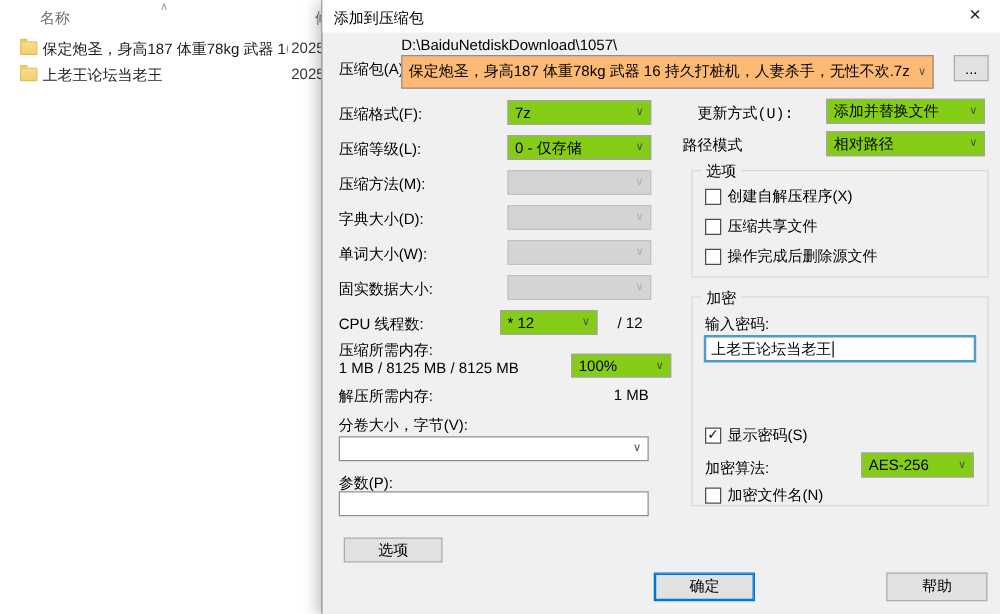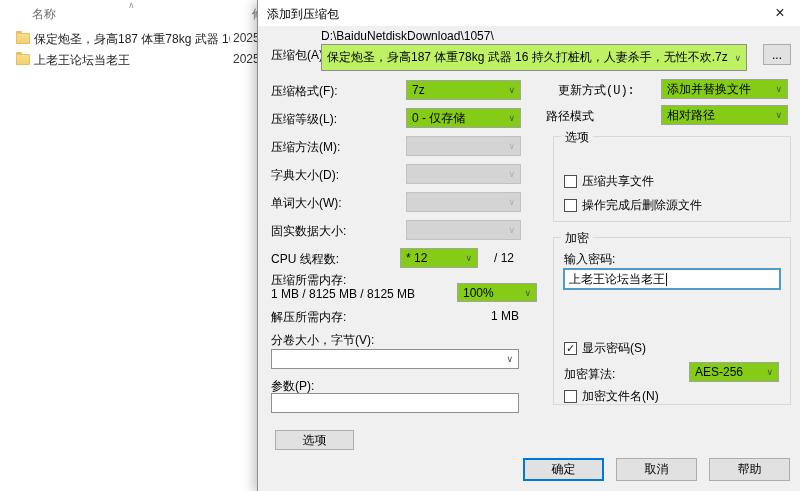--- a/index.html
+++ b/index.html
@@ -67,21 +67,21 @@
 
   <div class="dialog">
 
     <div class="titlebar">
       <span class="title">添加到压缩包</span>
       <span class="close-btn">×</span>
     </div>
 
     <div class="lbl" style="left:13px; top:47px;">压缩包(A)</div>
     <div class="lbl" style="left:63px; top:29px;">D:\BaiduNetdiskDownload\1057\</div>
-    <div class="dd" style="left:63px; top:44px; width:426px; height:27px; background:#bef264; border-color:#8f8f8f;">
+    <div class="dd" style="left:63px; top:44px; width:426px; height:27px; background:#fdba74; border-color:#8f8f8f;">
       <span>保定炮圣，身高187 体重78kg 武器 16 持久打桩机，人妻杀手，无性不欢.7z</span>
       <span class="chev">∨</span>
     </div>
     <div class="btn" style="left:505px; top:44px; width:28px; height:21px;">...</div>
 
     <div class="lbl" style="left:13px; top:83px;">压缩格式(F):</div>
     <div class="dd" style="left:148px; top:80px; width:115px;">
       <span>7z</span>
       <span class="chev">∨</span>
     </div>
@@ -153,20 +153,24 @@
     </div>
 
     <div class="lbl" style="left:288px; top:108px;">路径模式</div>
     <div class="dd" style="left:403px; top:105px; width:127px;">
       <span>相对路径</span>
       <span class="chev">∨</span>
     </div>
 
     <div class="group" style="left:295px; top:136px; width:238px; height:86px;">
       <span class="group-title">选项</span>
+      <div class="cbrow" style="left:10px; top:12px;">
+        <span class="cb"></span>
+        <span class="cblbl">创建自解压程序(X)</span>
+      </div>
       <div class="cbrow" style="left:10px; top:36px;">
         <span class="cb"></span>
         <span class="cblbl">压缩共享文件</span>
       </div>
       <div class="cbrow" style="left:10px; top:60px;">
         <span class="cb"></span>
         <span class="cblbl">操作完成后删除源文件</span>
       </div>
     </div>
 
@@ -190,16 +194,15 @@
         <span class="chev">∨</span>
       </div>
 
       <div class="cbrow" style="left:10px; top:150px;">
         <span class="cb"></span>
         <span class="cblbl">加密文件名(N)</span>
       </div>
     </div>
 
     <div class="btn default" style="left:265px; top:458px; width:81px; height:23px;">确定</div>
-    <div class="btn" style="left:358px; top:458px; width:81px; height:23px;">取消</div>
     <div class="btn" style="left:451px; top:458px; width:81px; height:23px;">帮助</div>
   </div>
 </div>
 
 </body></html>

